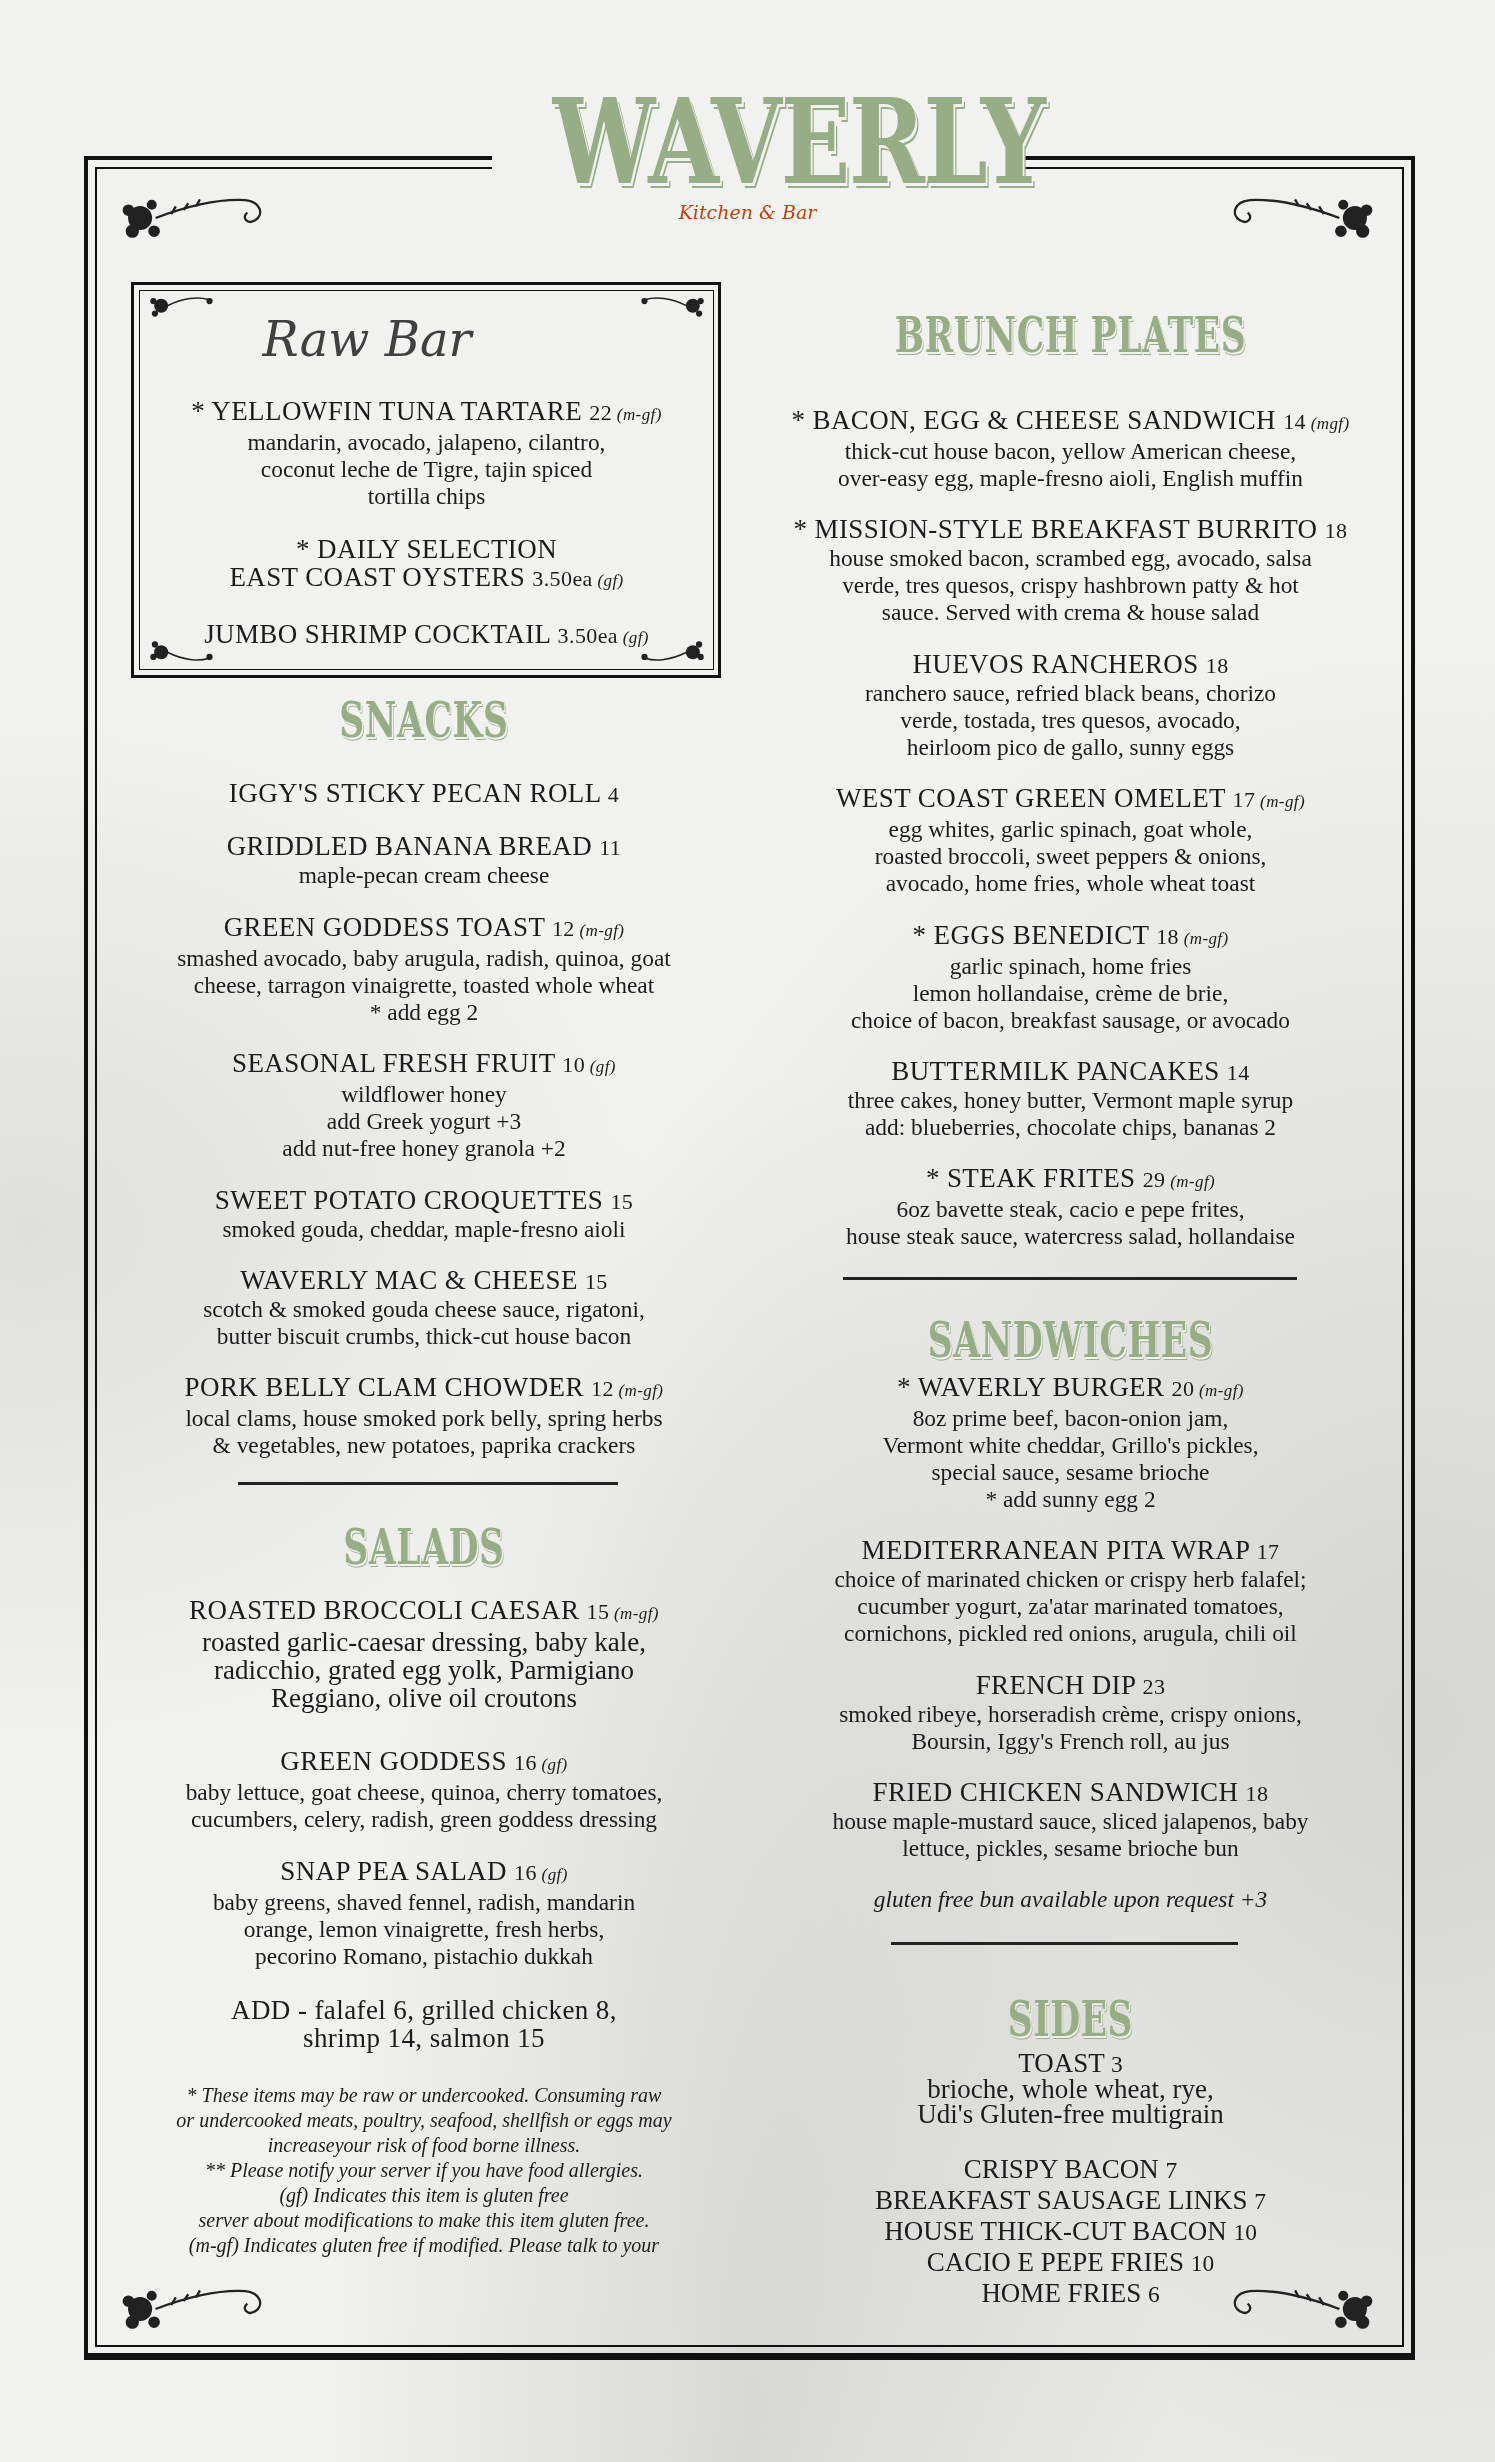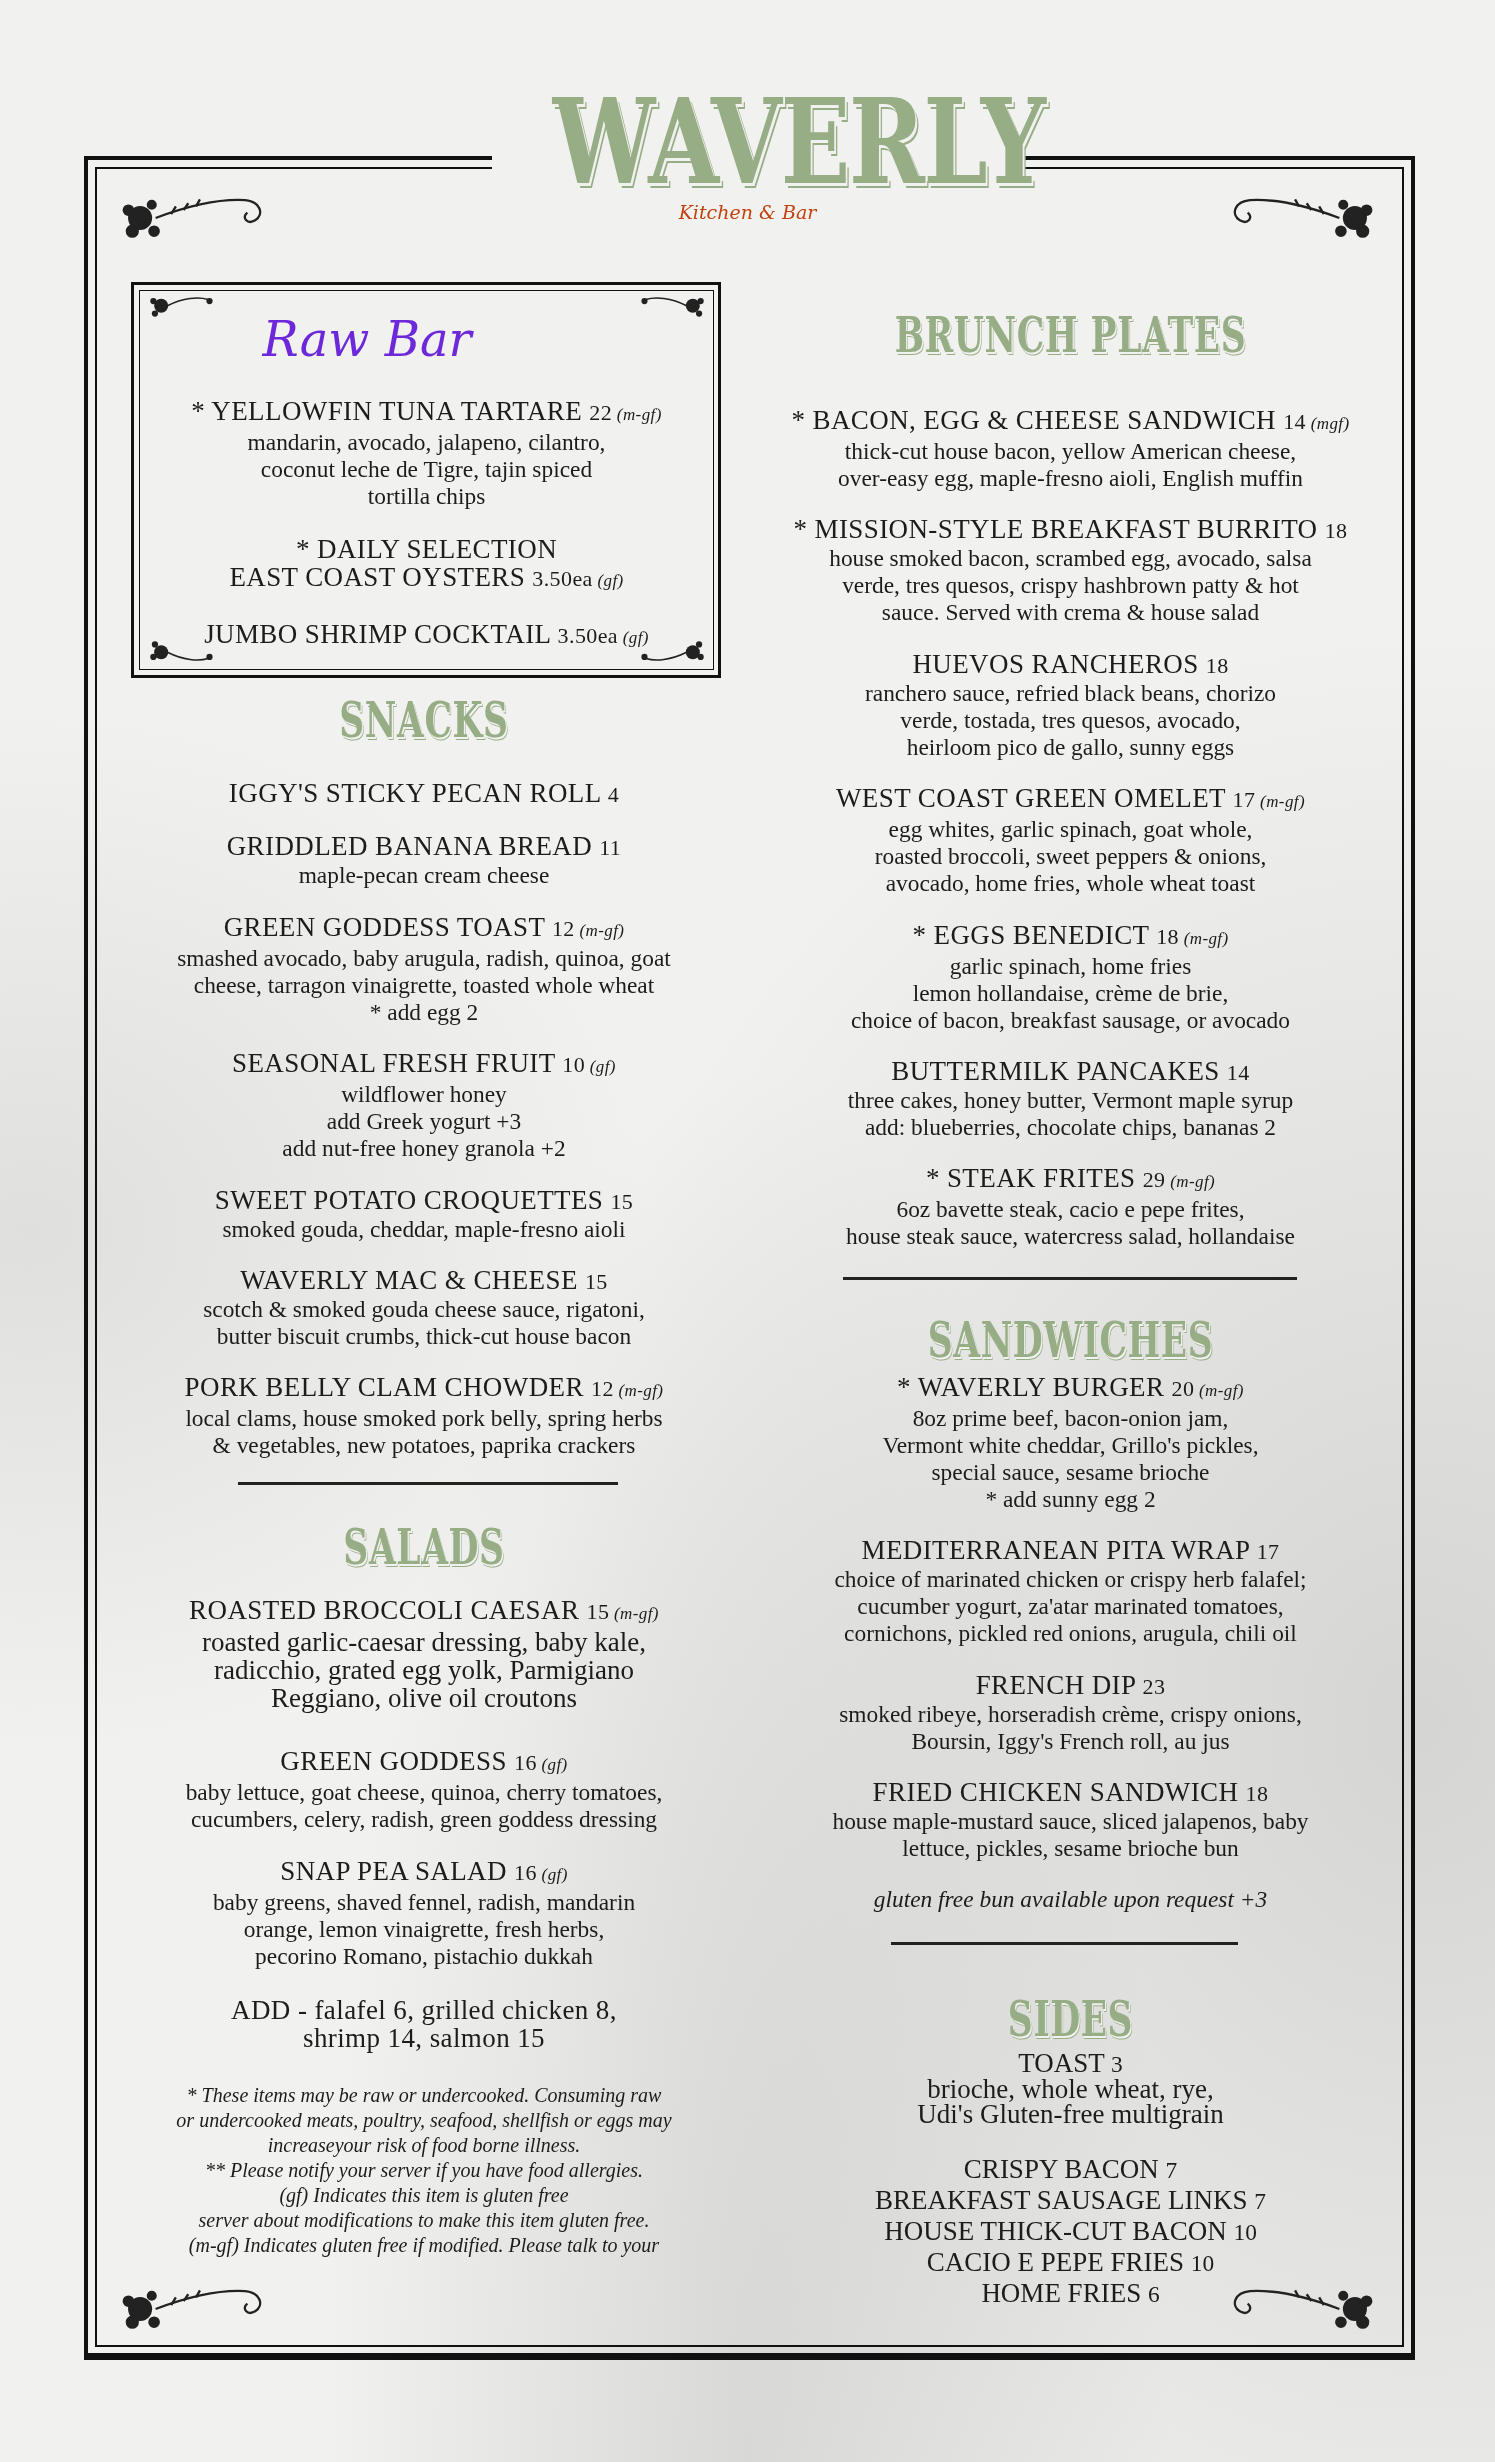--- a/index.html
+++ b/index.html
@@ -23,21 +23,21 @@
     text-shadow: 2.3px 3.1px 0 #f1f1ef, 3.9px 4.7px 0 #97ad85; }
   .tagline { position:absolute; left:592px; top:201px; width:311px; text-align:center;
     font-family:"DejaVu Serif", serif; font-style:italic; font-size:19px; color:#c2410c; }
   .ornament { position:absolute; width:171px; height:70px; }
   .ornament svg { width:100%; height:100%; }
 
   
   .rawbox-outer { position:absolute; left:131px; top:282px; width:590px; height:396px; border:3.9px solid #111; box-sizing:border-box; }
   .rawbox-inner { position:absolute; left:139px; top:290px; width:575px; height:380px; border:1.6px solid #111; box-sizing:border-box; }
   .raw-title { position:absolute; left:131px; top:311px; width:472px; text-align:center;
-    font-family:"DejaVu Serif", serif; font-style:italic; font-size:48px; color:#6d28d9; }
+    font-family:"DejaVu Serif", serif; font-style:italic; font-size:48px; color:#404040; }
   .small-orn { position:absolute; width:78px; height:33px; }
   .small-orn svg { width:100%; height:100%; }
 
   .col { position:absolute; text-align:center; }
   .col-left { left:124px; width:600px; }
   .col-right { left:751px; width:639px; }
   .section-head {
     font-family:"DejaVu Serif", serif; font-weight:bold; color:#97ad85;
     font-size:48px; line-height:51px; letter-spacing:0.8px;
     transform:scaleX(0.72); transform-origin:center top;

